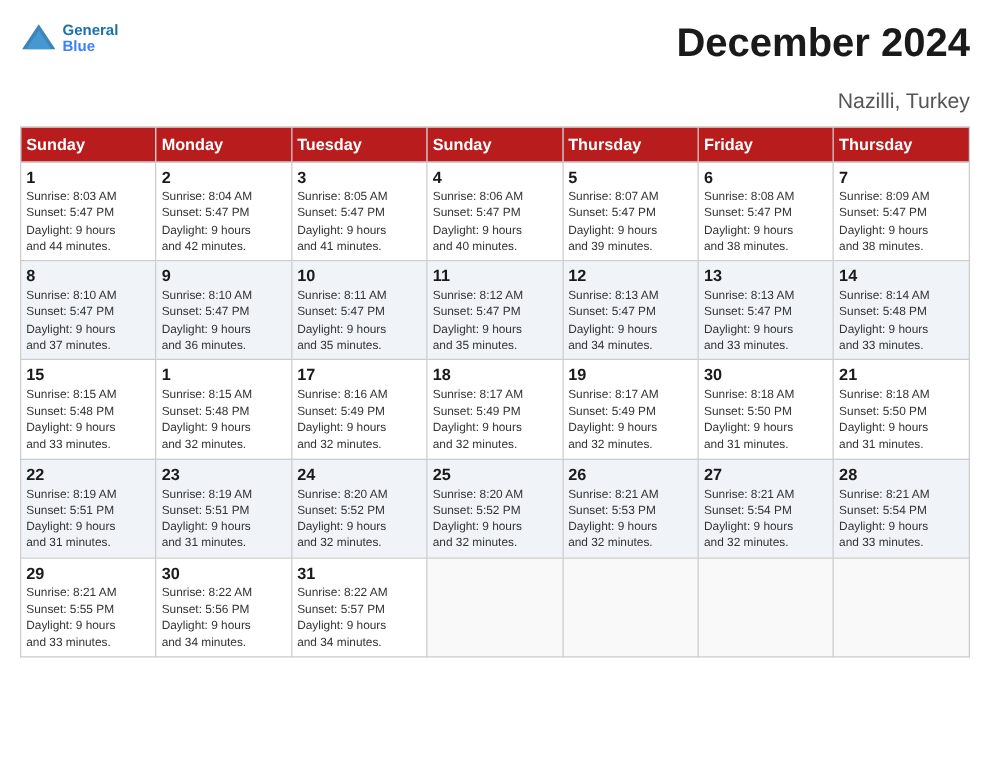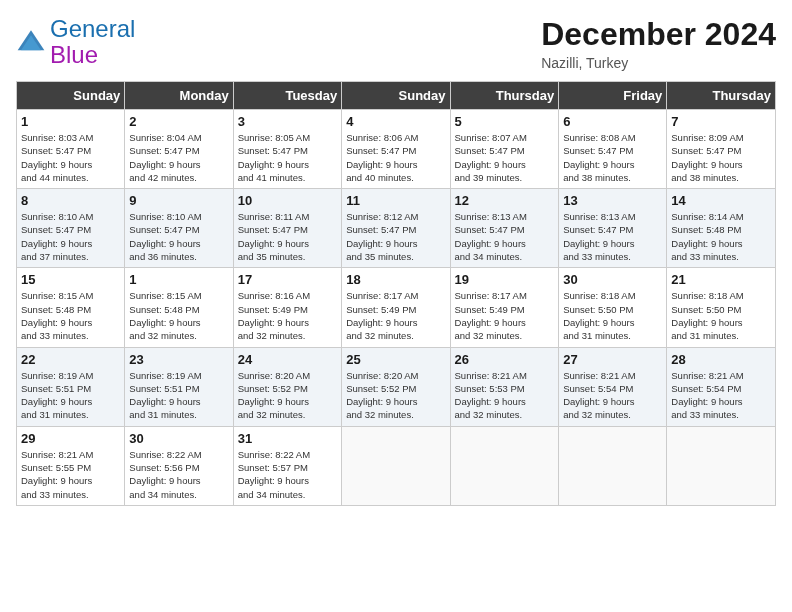--- a/index.html
+++ b/index.html
@@ -15,55 +15,55 @@
       justify-content: space-between;
       align-items: flex-start;
       margin-bottom: 10px;
     }
     .logo {
       display: flex;
       align-items: center;
       gap: 4px;
     }
     .logo-text {
-      font-size: 24px;
-      font-weight: normal;
+      font-size: 12px;
+      font-weight: bold;
       color: #1a1a1a;
       line-height: 1.1;
     }
     .logo-text span {
       color: #1a6faf;
     }
     .logo-icon {
       width: 30px;
       height: 30px;
     }
     .title-area {
-      text-align: left;
+      text-align: right;
     }
     .month-title {
       font-size: 32px;
       font-weight: bold;
       color: #1a1a1a;
     }
     .location {
-      font-size: 14px;
+      font-size: 17px;
       color: #555;
-      margin-top: 2px;
+      margin-top: 18px;
     }
     .calendar {
       width: 100%;
       border-collapse: collapse;
       font-size: 10px;
     }
     .calendar th {
-      background: #404040;
+      background: #b91c1c;
       color: #fff;
       padding: 6px 4px;
-      text-align: right;
+      text-align: left;
       font-size: 13px;
       font-weight: bold;
       border: 1px solid #ccc;
     }
     .calendar td {
       border: 1px solid #ccc;
       vertical-align: top;
       padding: 4px;
       width: 110px;
       min-height: 80px;
@@ -94,21 +94,21 @@
 <div class="header">
   <div class="logo">
     <svg class="logo-icon" viewBox="0 0 36 36" xmlns="http://www.w3.org/2000/svg">
       <rect width="36" height="36" fill="none"></rect>
 
       <polygon points="18,4 34,28 2,28" fill="#1a6faf" opacity="0.85"></polygon>
       <polygon points="18,10 30,28 6,28" fill="#4aa3d8" opacity="0.7"></polygon>
     </svg>
     <div>
       <div class="logo-text"><span>General</span></div>
-      <div class="logo-text"><span style="color:#a21caf">Blue</span></div>
+      <div class="logo-text"><span style="color:#3b82f6">Blue</span></div>
     </div>
   </div>
   <div class="title-area">
     <div class="month-title">December 2024</div>
     <div class="location">Nazilli, Turkey</div>
   </div>
 </div>
 
 <table class="calendar">
   <thead>

